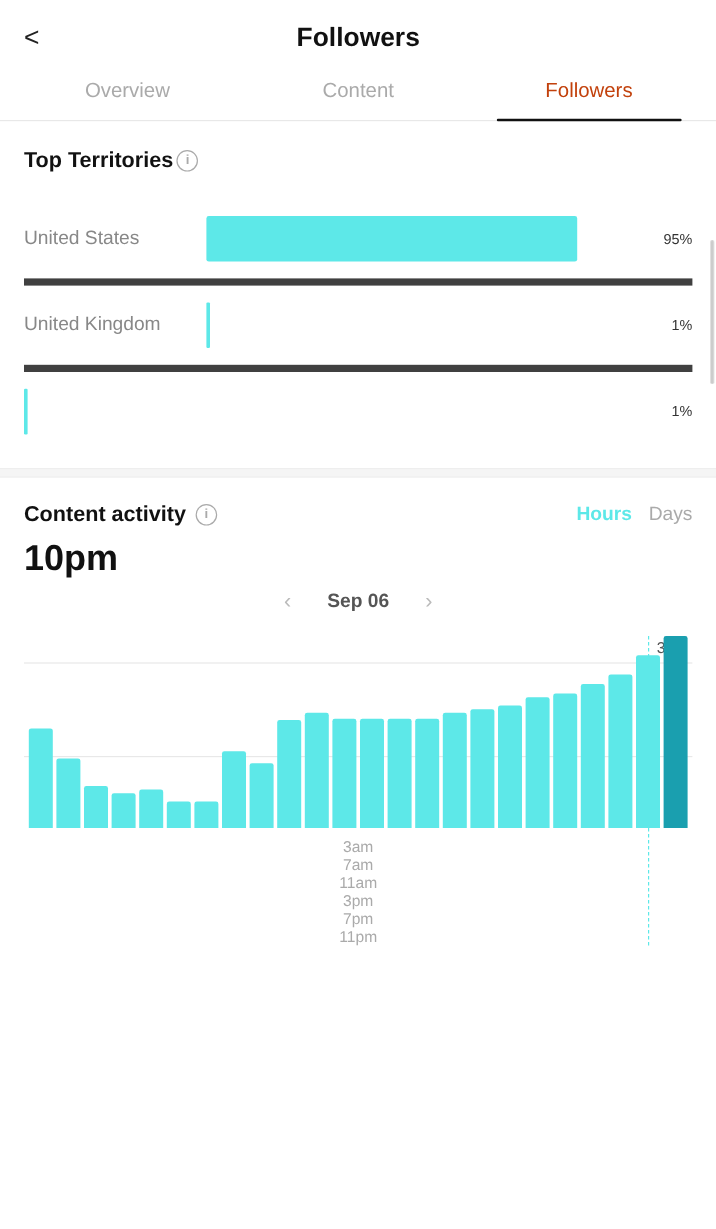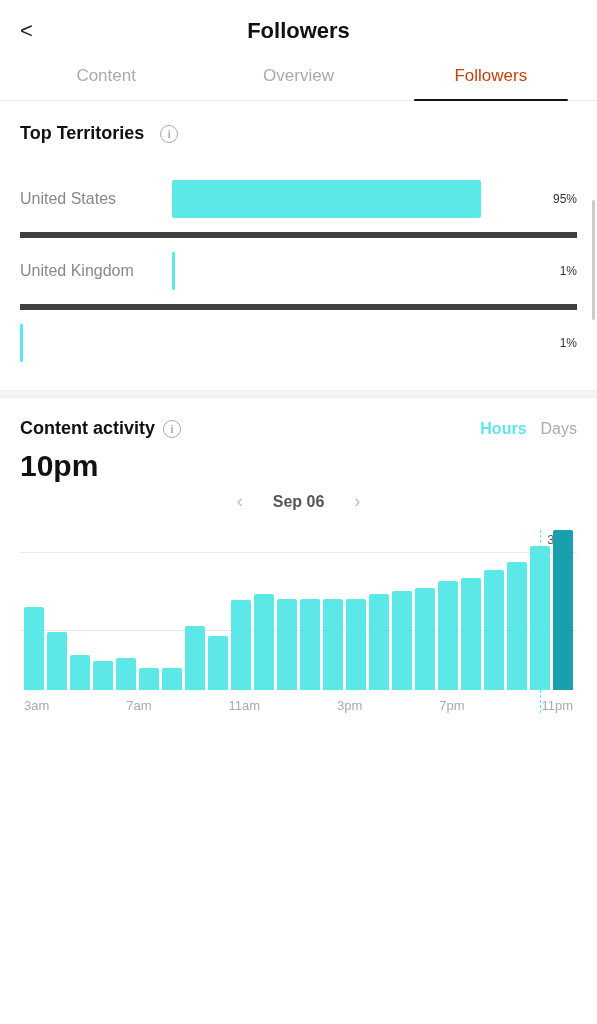--- a/index.html
+++ b/index.html
@@ -72,21 +72,21 @@
       border-bottom: 1px solid #eee;
     }
 
     
     .section {
       padding: 22px 20px 14px;
     }
     .section-title-row {
       display: flex;
       align-items: center;
-      gap: 16px;
+      gap: 3px;
       margin-bottom: 22px;
     }
     .section-title {
       font-size: 18px;
       font-weight: 700;
       color: #111;
     }
     .info-icon {
       width: 18px;
       height: 18px;
@@ -252,20 +252,21 @@
       background: #5de8e8;
       border-radius: 2px 2px 0 0;
     }
     .bar.highlight {
       background: #1a9faf;
     }
     .x-axis-labels {
       display: flex;
       justify-content: space-between;
       padding: 8px 4px 0;
+      flex-direction: column;
     }
     .x-label {
       font-size: 13px;
       color: #aaa;
       text-align: center;
     }
 
     
     .scrollbar {
       position: fixed;
@@ -279,22 +280,22 @@
   </style>
 </head>
 <body>
 
 <div class="header">
   <span class="back-btn">&lt;</span>
   <span class="header-title">Followers</span>
 </div>
 
 <div class="tabs">
+  <div class="tab">Overview</div>
   <div class="tab">Content</div>
-  <div class="tab">Overview</div>
   <div class="tab active">Followers</div>
 </div>
 
 <div class="section">
   <div class="section-title-row">
     <span class="section-title">Top Territories</span>
     <div class="info-icon">i</div>
   </div>
 
   <div class="territory-row">

